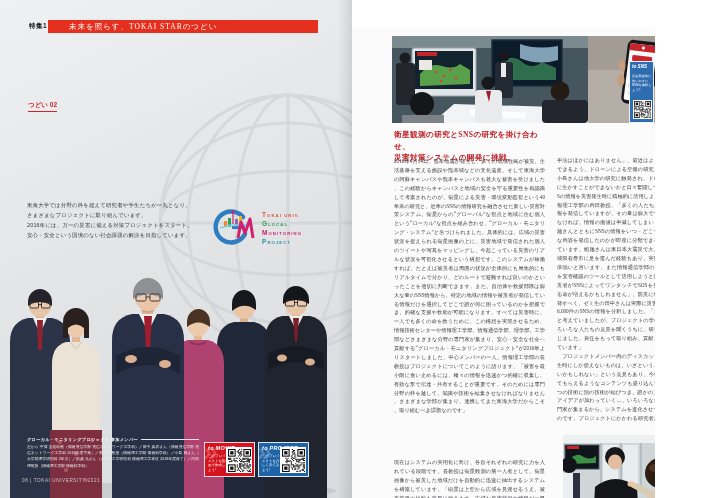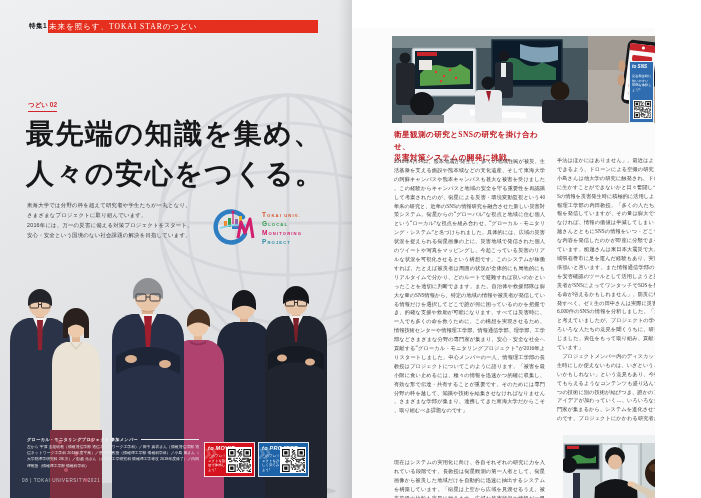--- a/index.html
+++ b/index.html
@@ -7,21 +7,21 @@
           font-family:"Liberation Sans","DejaVu Sans",sans-serif;}
   .abs{position:absolute;}
   
   .page-left{left:0;top:0;width:352px;height:498px;
     background:linear-gradient(155deg,#eef0f1 0%,#e3e5e7 45%,#d9dadd 100%);overflow:hidden;}
   .edge-shadow{left:338px;top:0;width:14px;height:498px;
     background:linear-gradient(90deg,rgba(0,0,0,0),rgba(0,0,0,.10));z-index:6;pointer-events:none;}
   .feature-label{left:29px;top:22px;font-size:6.5px;font-weight:bold;color:#16161a;letter-spacing:.5px;z-index:4;}
   .banner{left:48px;top:20px;width:270px;height:13px;background:#e6301f;color:#fff;
     font-family:"Liberation Serif","DejaVu Serif",serif;font-size:7.5px;line-height:13px;
-    padding-left:1px;letter-spacing:1px;box-sizing:border-box;z-index:4;}
+    padding-left:21px;letter-spacing:1px;box-sizing:border-box;z-index:4;}
   .series-label{left:28px;top:101px;font-size:6.5px;font-weight:bold;color:#d2232a;
     border-bottom:1px solid #d2232a;padding-bottom:1px;z-index:4;}
   .headline{left:26px;top:114px;width:320px;font-family:"Liberation Serif","DejaVu Serif",serif;
     font-weight:600;font-size:28px;line-height:40px;letter-spacing:1.5px;color:#17171a;
     white-space:pre-line;z-index:4;}
   .lead{left:27px;top:200px;width:190px;font-size:5.4px;line-height:10px;color:#3a3a3e;
     letter-spacing:.2px;z-index:4;}
   .globe-wm{left:128px;top:58px;width:300px;height:330px;opacity:.65;z-index:1;}
   
   .gm-logo{left:212px;top:204px;width:130px;height:46px;z-index:4;}
@@ -87,22 +87,20 @@
         <ellipse cx="160" cy="165" rx="52" ry="128"></ellipse>
         <ellipse cx="160" cy="165" rx="100" ry="128"></ellipse>
         <line x1="32" y1="165" x2="288" y2="165"></line>
         <line x1="160" y1="37" x2="160" y2="293"></line>
       </g>
     </svg>
 
     <div class="abs feature-label">特集1</div>
     <div class="abs banner">未来を照らす、TOKAI STARのつどい</div>
     <div class="abs series-label">つどい 02</div>
-    <div class="abs headline">最先端の知識を集め、
-人々の安心をつくる。</div>
 
     <div class="abs lead">
       <div>東海大学では分野の枠を超えて研究者や学生たちが一丸となり、</div>
       <div>さまざまなプロジェクトに取り組んでいます。</div>
       <div>2016年には、万一の災害に備える対策プロジェクトをスタート。</div>
       <div>安心・安全という国境のない社会課題の解決を目指しています。</div>
     </div>
 
     <div class="abs gm-logo">
       <svg class="abs gm-mark" viewBox="0 0 46 46">

